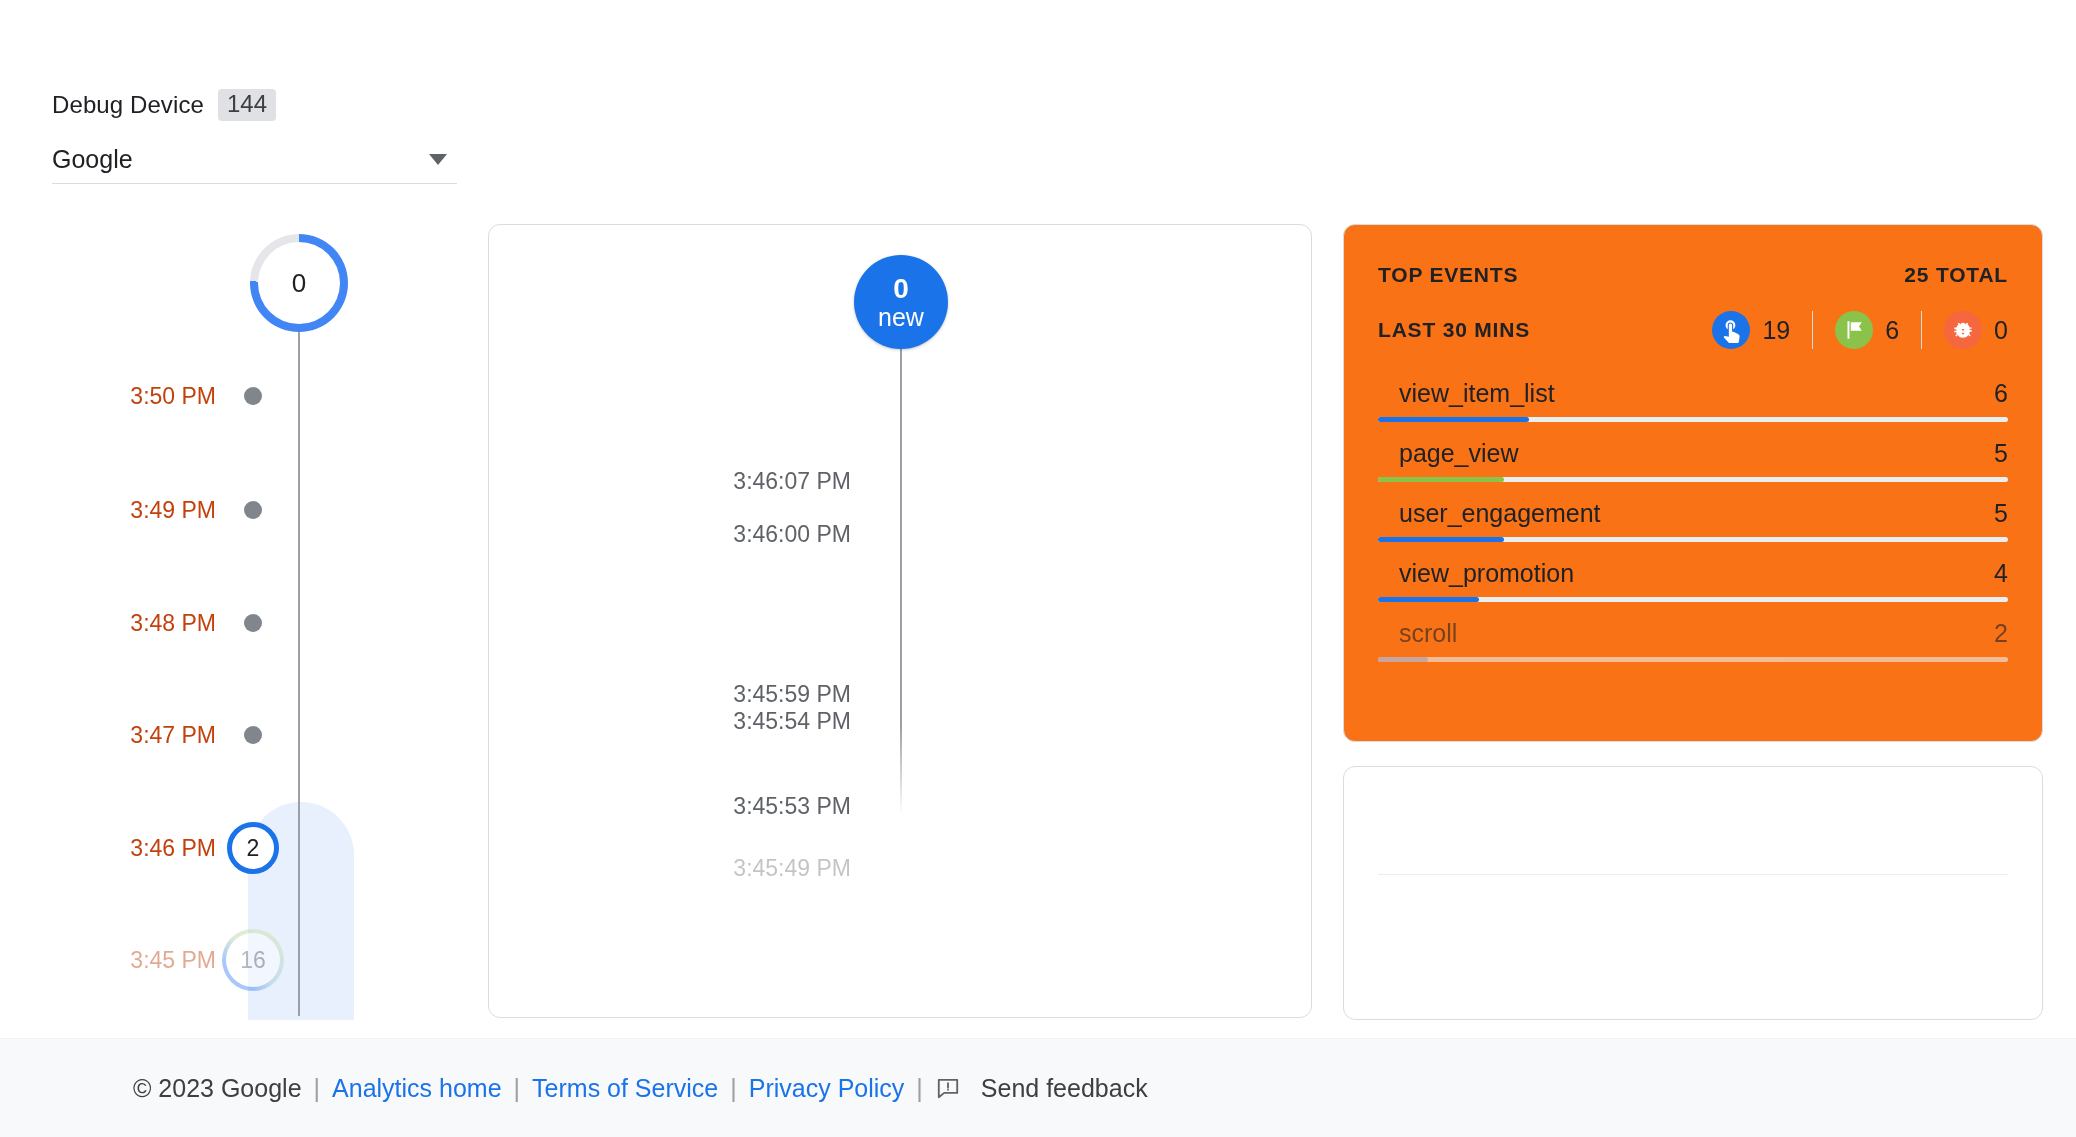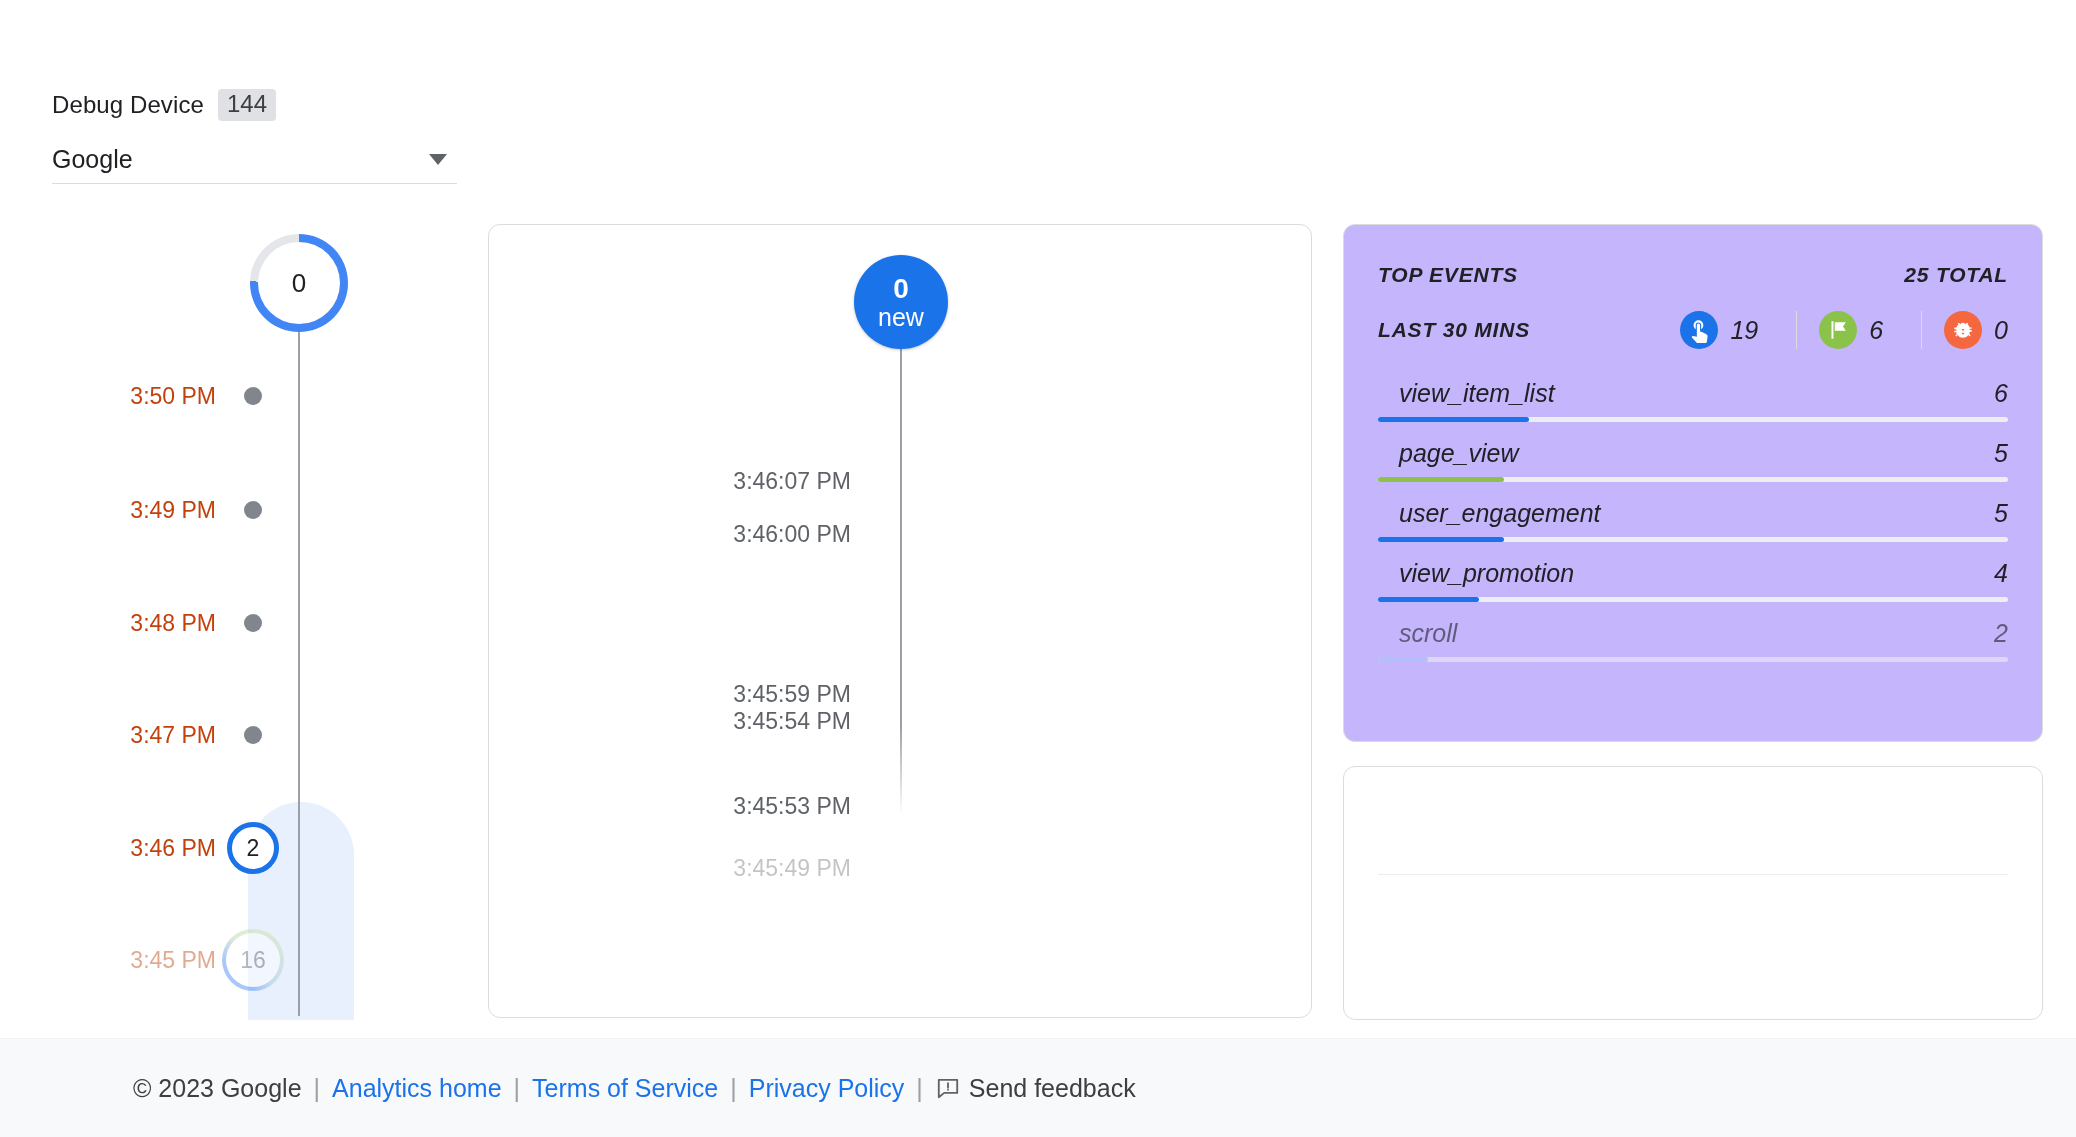--- a/index.html
+++ b/index.html
@@ -103,37 +103,36 @@
   .stream-card {
     position: absolute; left: 488px; top: 224px; width: 824px; height: 794px;
     border: 1px solid #dadce0; border-radius: 12px; background: #fff;
     overflow: hidden;
   }
   .stream-inner { position: relative; width: 100%; height: 100%; }
 
   
   .top-events-card {
     position: absolute; left: 1343px; top: 224px; width: 700px; height: 518px;
-    border: 1px solid #dadce0; border-radius: 12px; background: #c4b5fd;
+    border: 1px solid #dadce0; border-radius: 12px; background: #f97316;
     padding: 38px 34px 0 34px;
-    font-style: italic;
   }
   .te-header-row {
     display: flex; align-items: center; justify-content: space-between;
   }
   .te-title, .te-total {
     font-size: 21px; font-weight: 700; color: #202124;
     letter-spacing: .8px;
   }
   .te-sub-row {
     display: flex; align-items: center; justify-content: space-between;
     margin-top: 24px;
   }
   .te-sub { font-size: 21px; font-weight: 700; color: #202124; letter-spacing: .8px; }
-  .te-counts { display: flex; align-items: center; gap: 16px; }
+  .te-counts { display: flex; align-items: center; gap: 0; }
   .te-chip { display: flex; align-items: center; gap: 12px; padding: 0 22px; }
   .te-chip:first-child { padding-left: 0; }
   .te-chip:last-child { padding-right: 0; }
   .te-chip + .te-chip { border-left: 1px solid #dadce0; }
   .te-badge {
     width: 38px; height: 38px; border-radius: 50%;
     display: flex; align-items: center; justify-content: center;
   }
   .te-badge svg { width: 26px; height: 26px; display: block; }
   .te-chip-val { font-size: 25px; color: #202124; }
@@ -168,21 +167,21 @@
     background: #f8f9fa; border-top: 1px solid #f1f3f4;
     display: flex; align-items: center;
   }
   .footer-inner {
     display: flex; align-items: center; gap: 0; padding-left: 133px;
     font-size: 25px; color: #3c4043;
   }
   .footer-copy { color: #3c4043; }
   .footer-sep { color: #9aa0a6; padding: 0 12px; }
   .footer-link { color: #1a73e8; text-decoration: none; cursor: pointer; }
-  .footer-feedback { display: flex; align-items: center; gap: 8px; cursor: pointer; color: #3c4043; }
+  .footer-feedback { display: flex; align-items: center; gap: 20px; cursor: pointer; color: #3c4043; }
   .footer-feedback svg { width: 26px; height: 26px; display: block; }
 </style>
 </head>
 <body>
 
 <div class="page">
 
   <div class="device-header">
     <div class="device-row">
       <span class="device-label">Debug Device</span>

